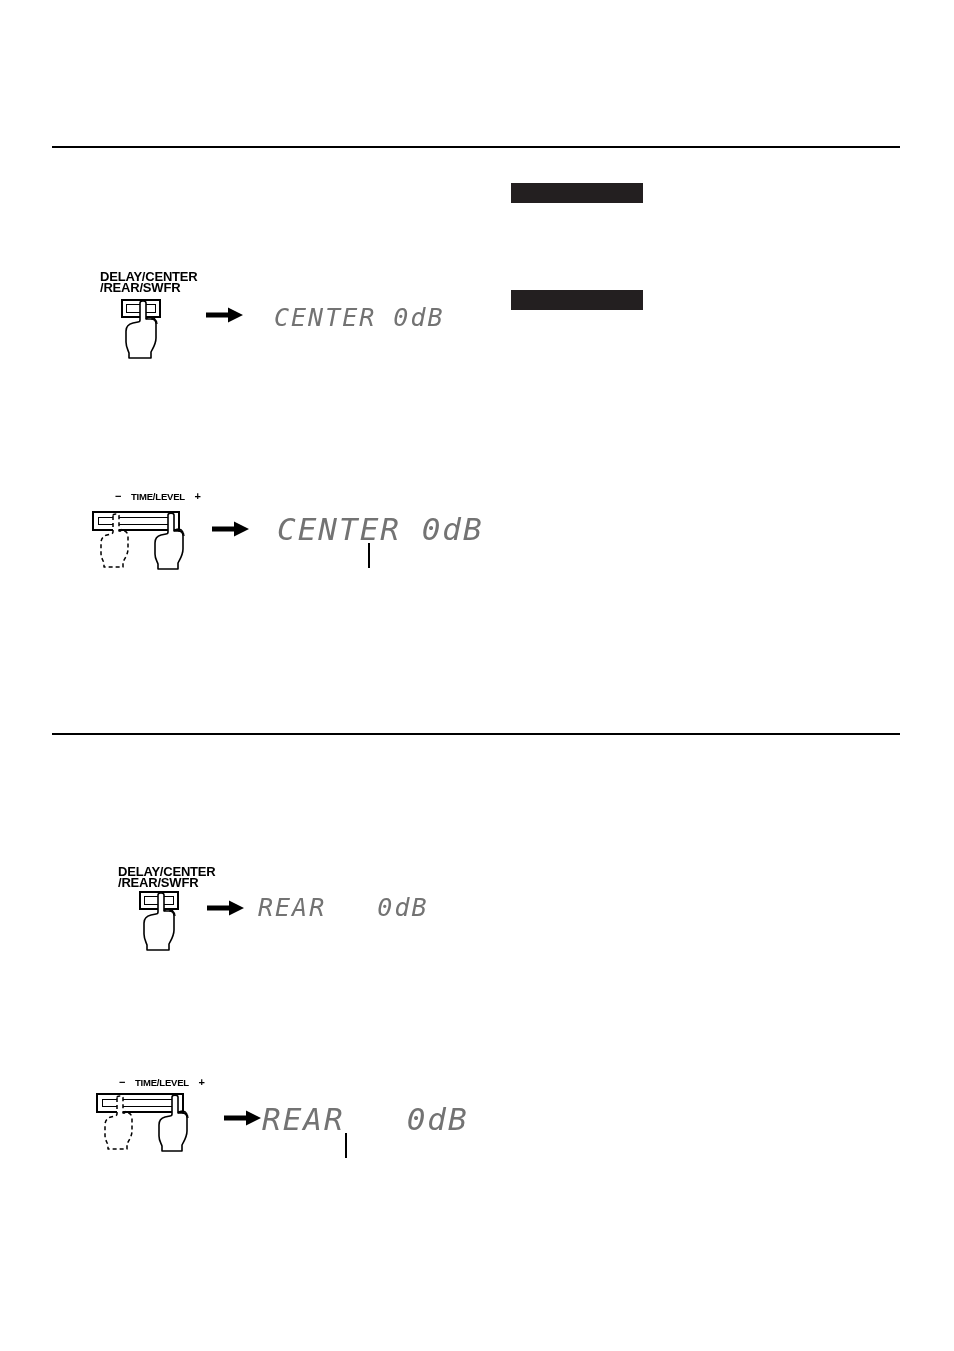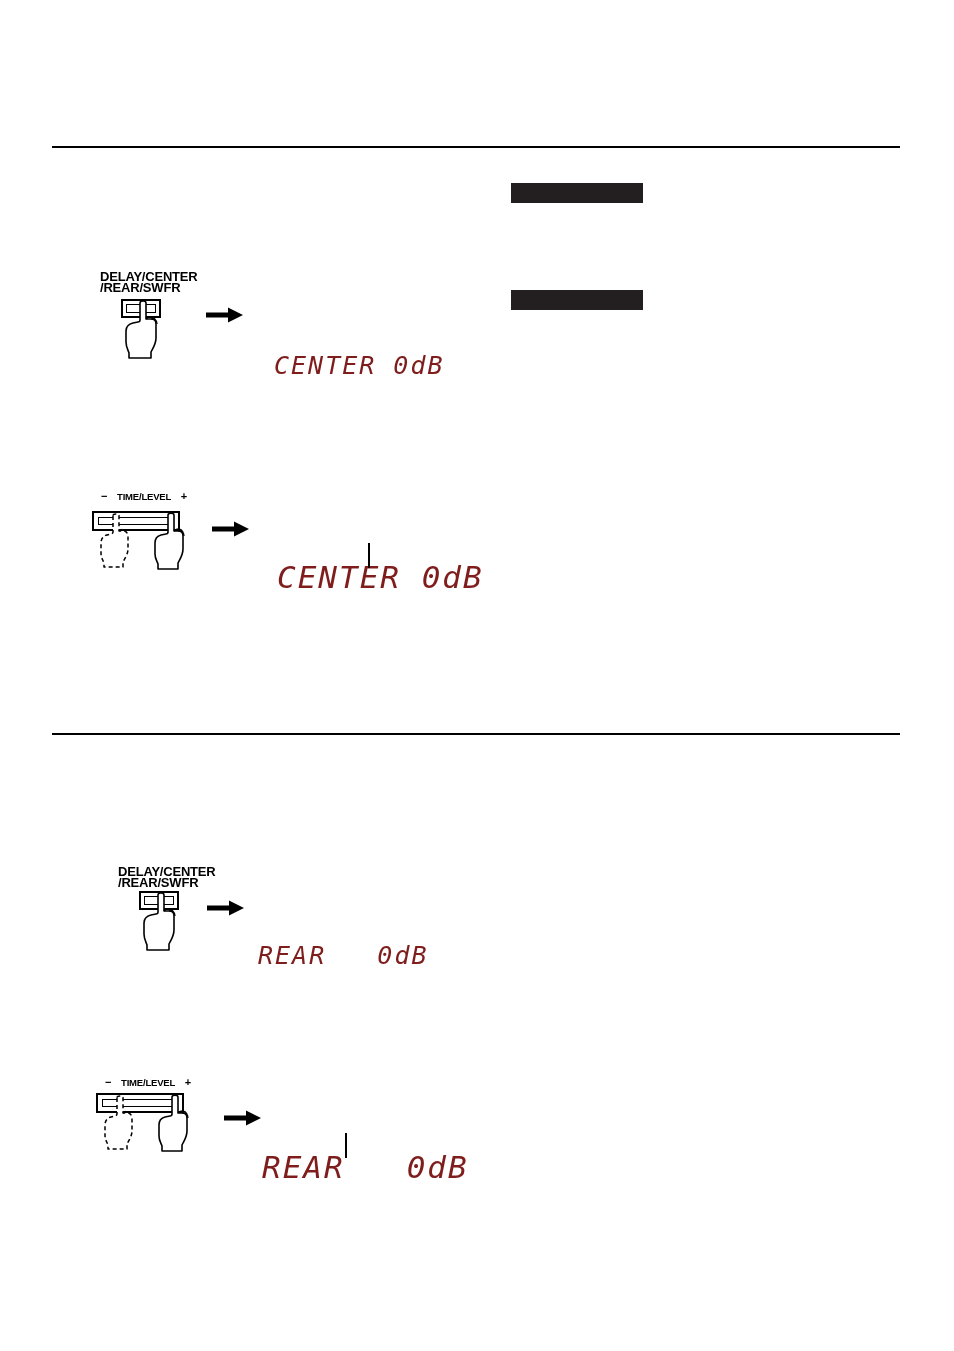--- a/index.html
+++ b/index.html
@@ -74,39 +74,39 @@
     box-sizing: border-box;
   }
 
   .rocker-labels {
     position: relative;
     font-family: "Liberation Sans", sans-serif;
     font-weight: bold;
     font-size: 9.5px;
     color: #000000;
     white-space: nowrap;
+    text-align: right;
   }
   .rocker-labels .sign { font-size: 11px; font-weight: bold; }
   .rocker-labels .mid  { letter-spacing: -0.2px; }
 
   
   .hand { position: absolute; }
 
   
   .arrow { position: absolute; }
 
   
   .lcd {
     position: absolute;
     font-family: "DejaVu Sans Mono", monospace;
     font-style: italic;
-    color: #7f1d1d;
+    color: #737373;
     white-space: pre;
     letter-spacing: 2px;
-    margin-top: 48px;
   }
   .lcd.small  { font-size: 25px; }
   .lcd.large  { font-size: 31px; }
 
   
   .lcd-tick {
     position: absolute;
     width: 2px;
     background: #000000;
   }

